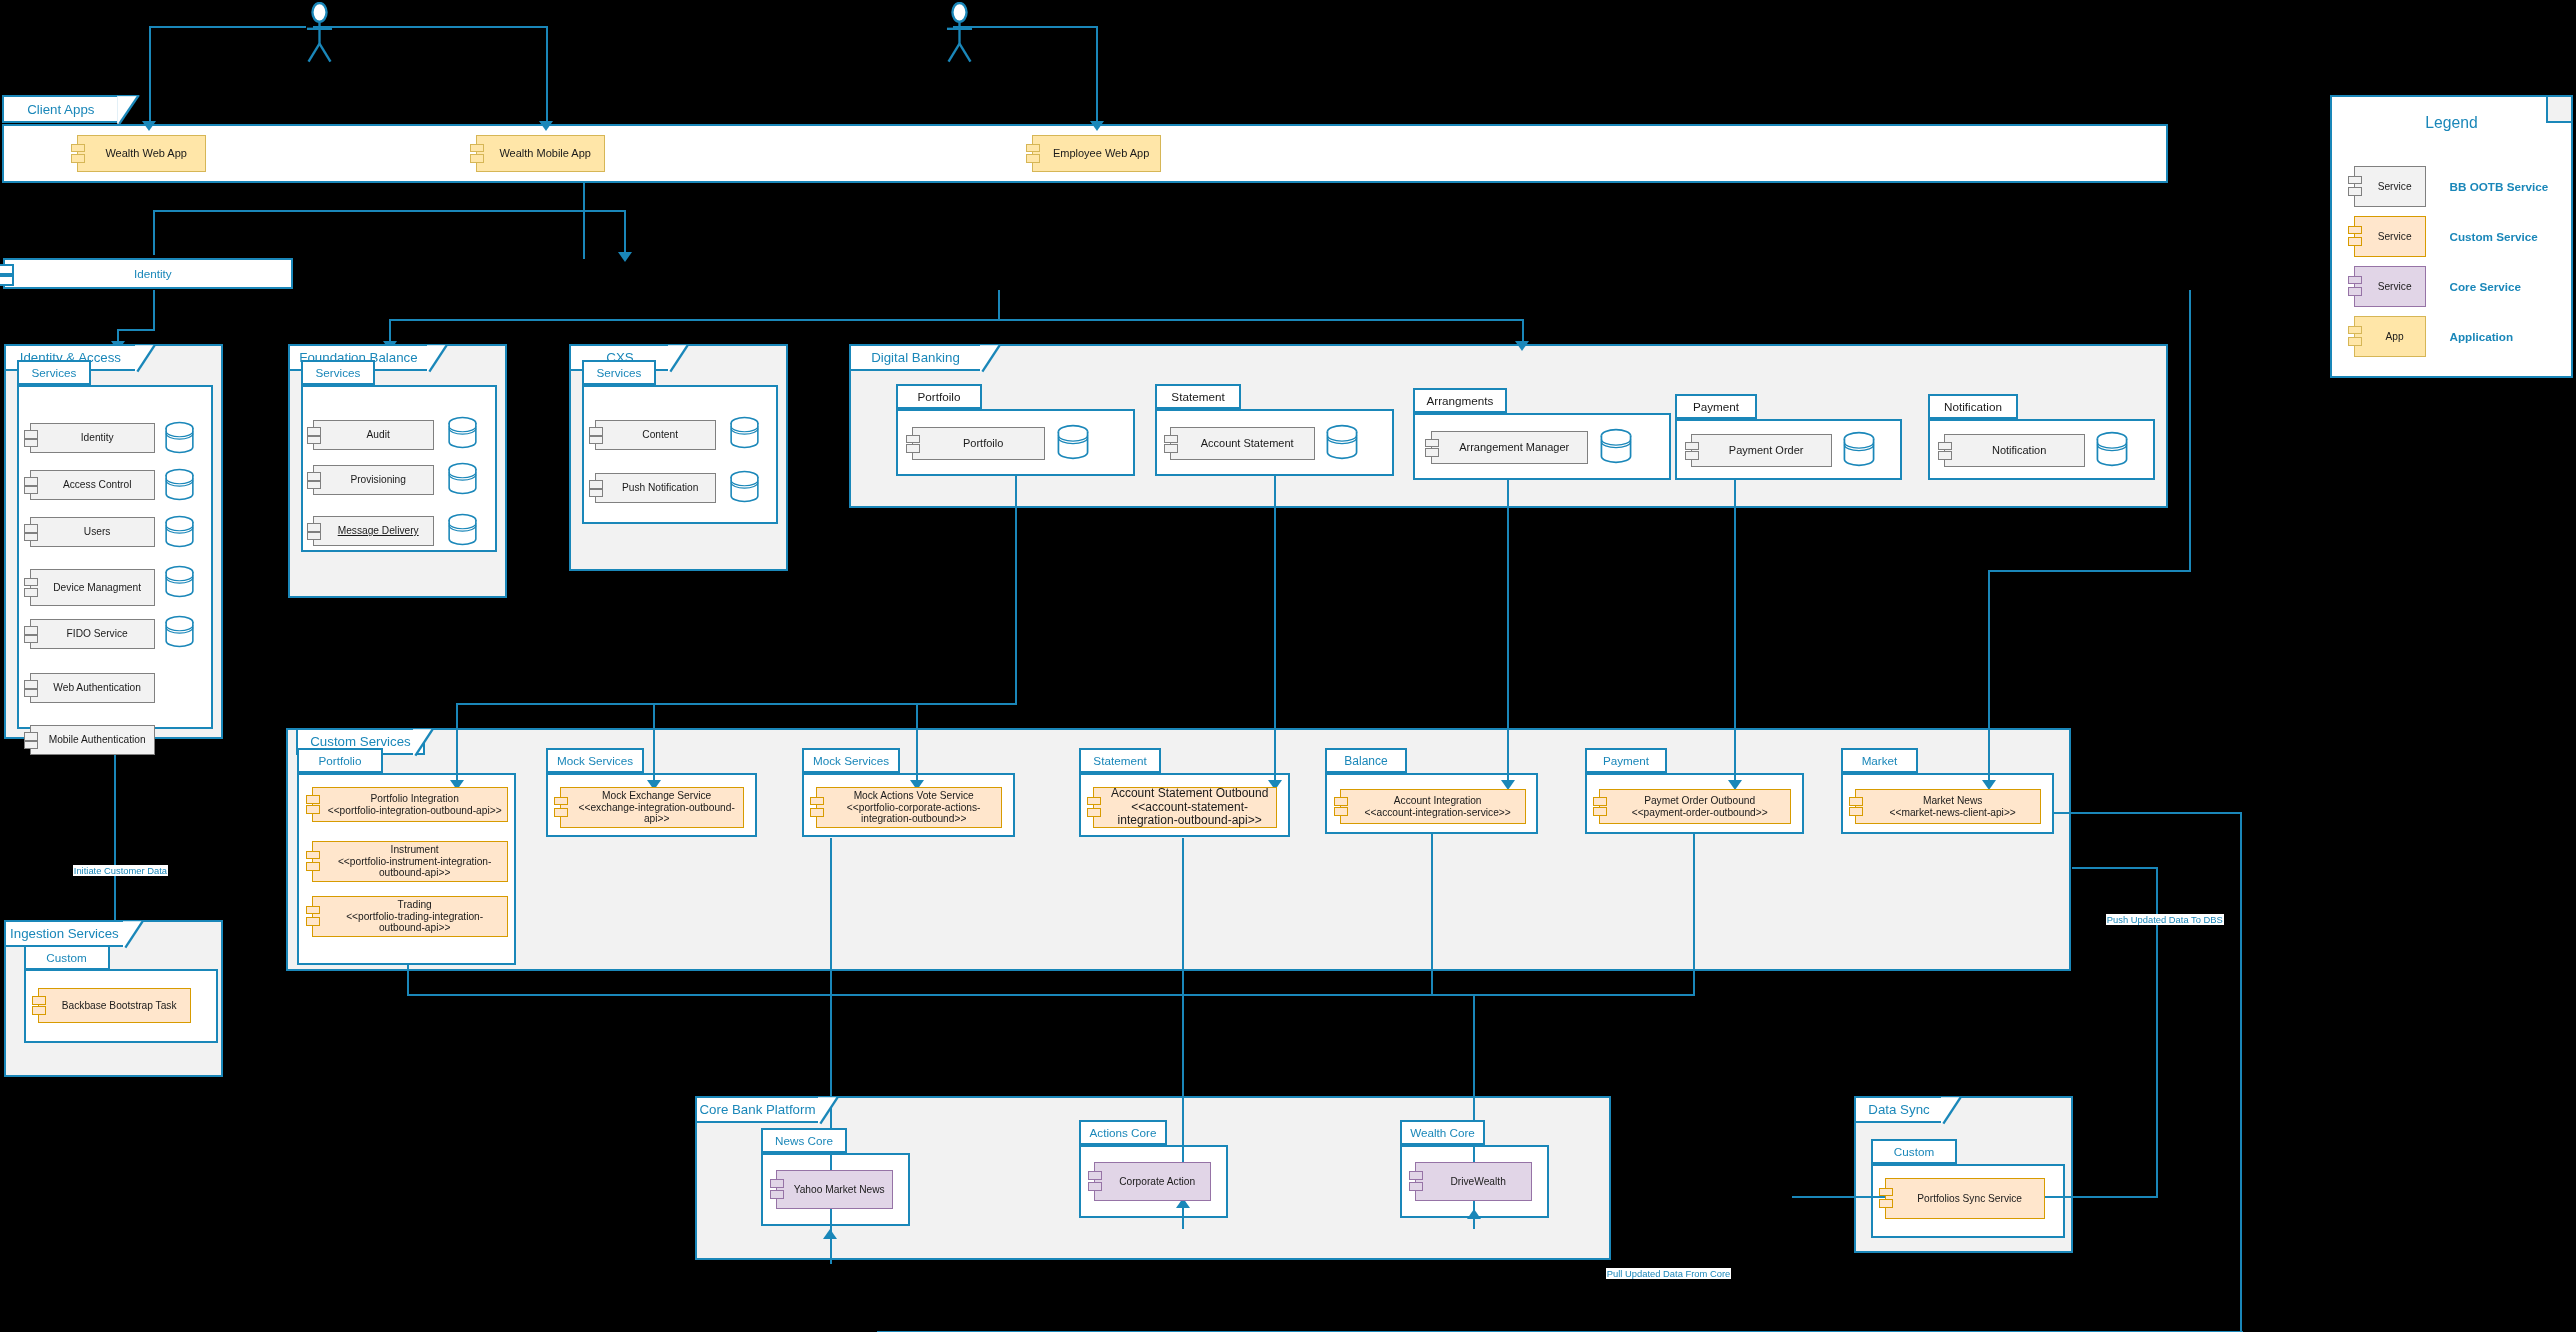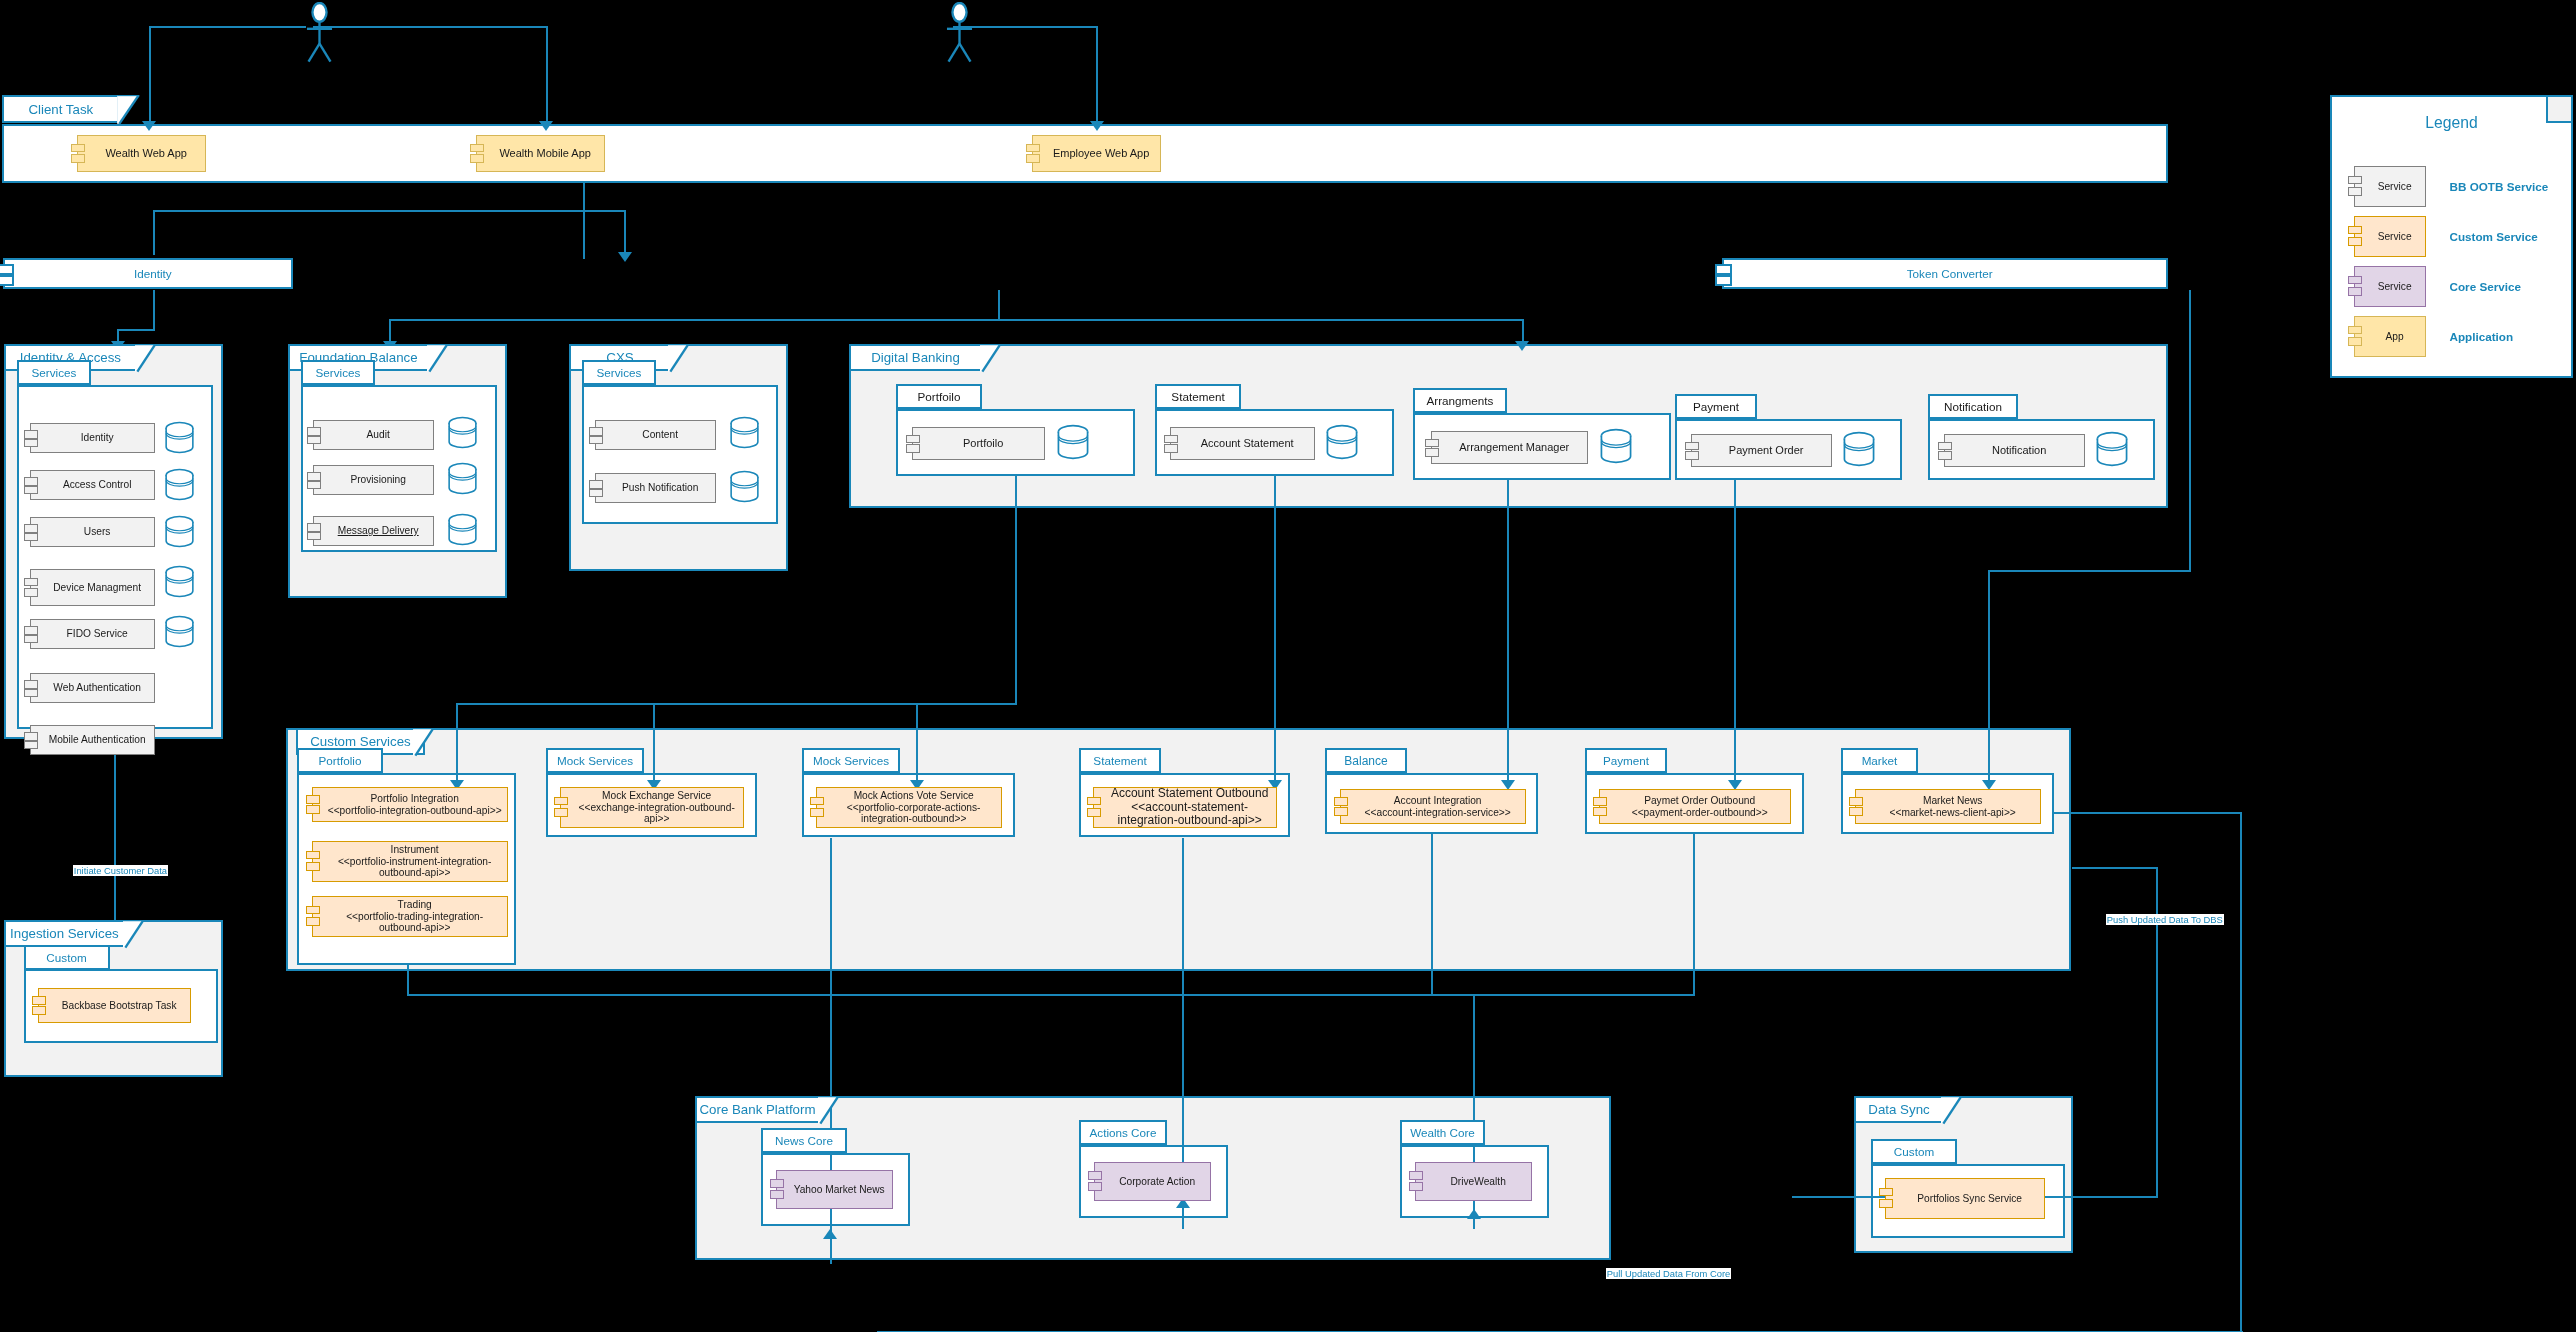--- a/index.html
+++ b/index.html
@@ -95,21 +95,21 @@
   <div class="ln lnh" style="left:313px;top:26px;width:235px;"></div>
   <div class="ln lnv" style="left:546px;top:26px;height:98px;"></div>
   <div class="arrow arr-d" style="left:539px;top:121px;"></div>
 
   <div class="ln lnh" style="left:953px;top:26px;width:145px;"></div>
   <div class="ln lnv" style="left:1096px;top:26px;height:98px;"></div>
   <div class="arrow arr-d" style="left:1090px;top:121px;"></div>
 
   <div class="pkg white" style="left:2.3px;top:124px;width:2166px;height:59px;"></div>
   <div class="pkg-tab" style="left:2.3px;top:95px;width:117px;height:28px;">
-    <span>Client Task</span>
+    <span>Client Apps</span>
   </div>
   <svg class="tab-notch" style="left:117px;top:95px;" width="23.5" height="31" viewBox="0 0 30 40">
       <path d="M0,0 L28,0 L3,37 L0,37 Z" fill="#ffffff" stroke="none"></path>
       <path d="M28,0 L3,37" stroke="#1a87b9" stroke-width="3" fill="none"></path>
       <path d="M0,0 L28,0" stroke="#1a87b9" stroke-width="3" fill="none"></path>
     </svg>
 
   <div class="comp app" style="left:77px;top:135px;width:129px;height:37px;font-size:11px;">
     <span class="jack j1"></span>
     <span class="jack j2"></span>
@@ -129,25 +129,20 @@
   <div class="ln lnv" style="left:583px;top:182px;height:77px;"></div>
   <div class="ln lnh" style="left:153px;top:210px;width:473px;"></div>
   <div class="ln lnv" style="left:153px;top:210px;height:45px;"></div>
   <div class="ln lnv" style="left:624px;top:210px;height:45px;"></div>
   <div class="arrow arr-d" style="left:618px;top:252px;"></div>
 
   <div class="comp iface" style="left:3.1px;top:258px;width:290px;height:31px;font-size:11.7px;">
     <span class="jack j1"></span>
     <span class="jack j2"></span>
     <span class="lbl">Identity</span>
-  </div>
-  <div class="comp iface" style="left:1722px;top:258px;width:446px;height:31px;font-size:11.7px;">
-    <span class="jack j1"></span>
-    <span class="jack j2"></span>
-    <span class="lbl">Token Converter</span>
   </div>
 
   <div class="ln lnv" style="left:153px;top:290px;height:41px;"></div>
   <div class="ln lnh" style="left:117px;top:329px;width:38px;"></div>
   <div class="ln lnv" style="left:117px;top:329px;height:15.7px;"></div>
   <div class="arrow arr-d" style="left:111px;top:341px;"></div>
 
   <div class="ln lnv" style="left:998px;top:290px;height:31px;"></div>
   <div class="ln lnh" style="left:389px;top:319px;width:1135px;"></div>
   <div class="ln lnv" style="left:389px;top:319px;height:25px;"></div>

